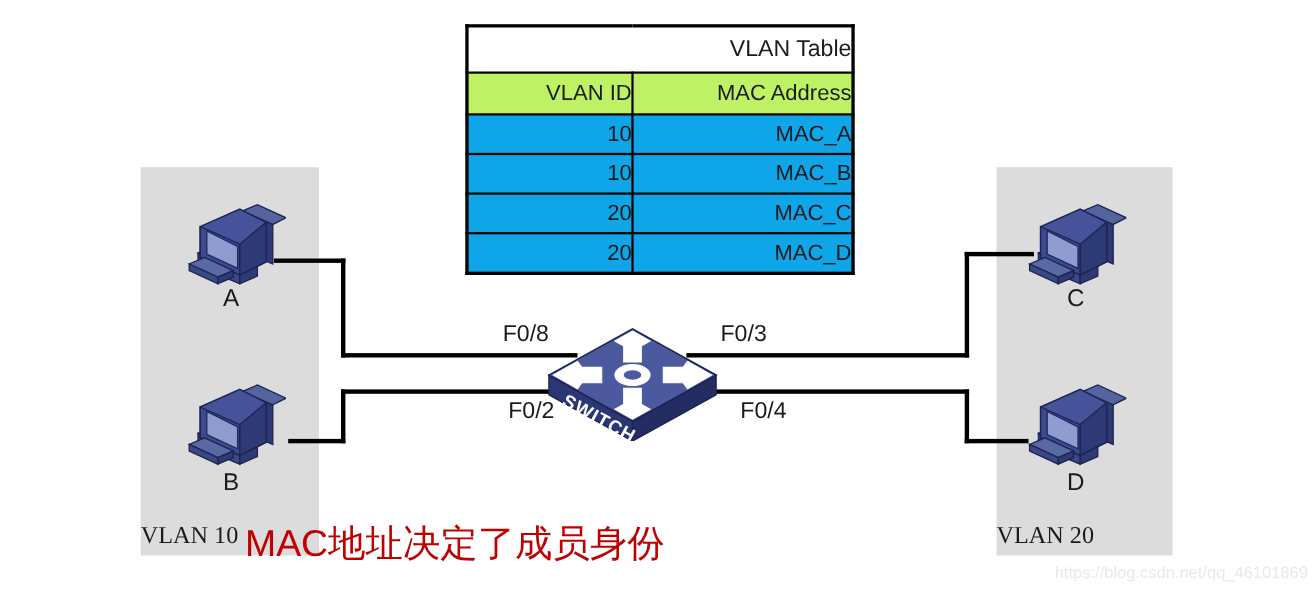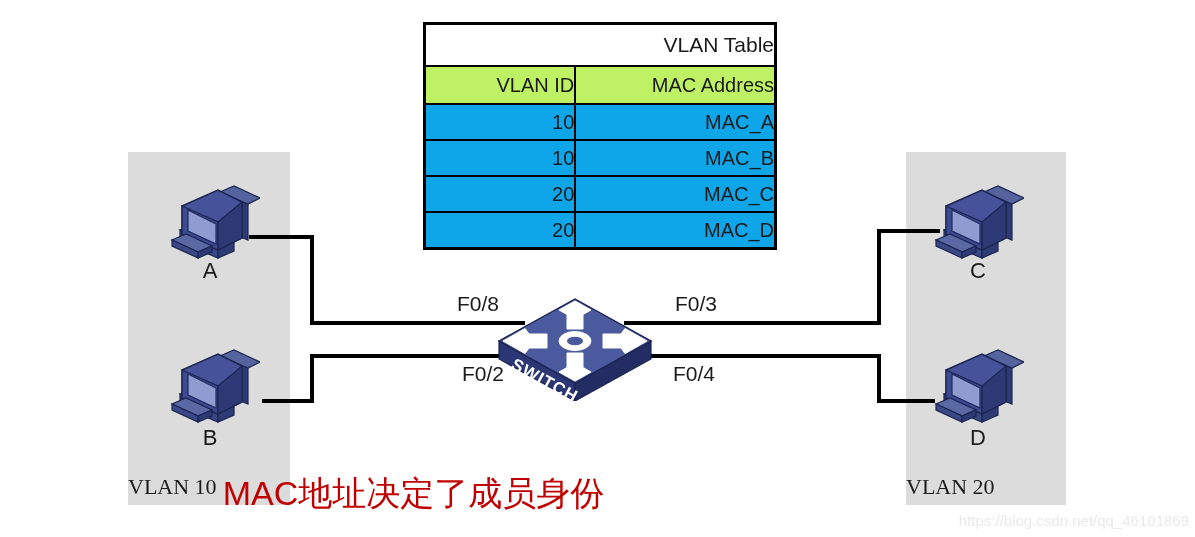--- a/index.html
+++ b/index.html
@@ -274,21 +274,21 @@
 
         <polygon points="152,56 130,68.5 126,63 108,63 108,49 126,49 130,43.5"></polygon>
       </g>
 
       <text x="15" y="83" transform="rotate(28.5 15 83)" fill="#ffffff" font-family="Liberation Sans, sans-serif" font-size="17" font-weight="bold" letter-spacing="1">SWITCH</text>
     </svg>
   </div>
 
   <div class="port-label" style="left:457px;top:292px;">F0/8</div>
   <div class="port-label" style="left:462px;top:362px;">F0/2</div>
-  <div class="port-label" style="left:675px;top:292px;">F0/3</div>
+  <div class="port-label" style="left:655px;top:292px;">F0/3</div>
   <div class="port-label" style="left:673px;top:362px;">F0/4</div>
 
   <div class="caption">
     <span class="cap-inner">MAC地址决定了成员身份</span>
   </div>
 
   <div class="watermark">https://blog.csdn.net/qq_46101869</div>
 
 </div>
 

